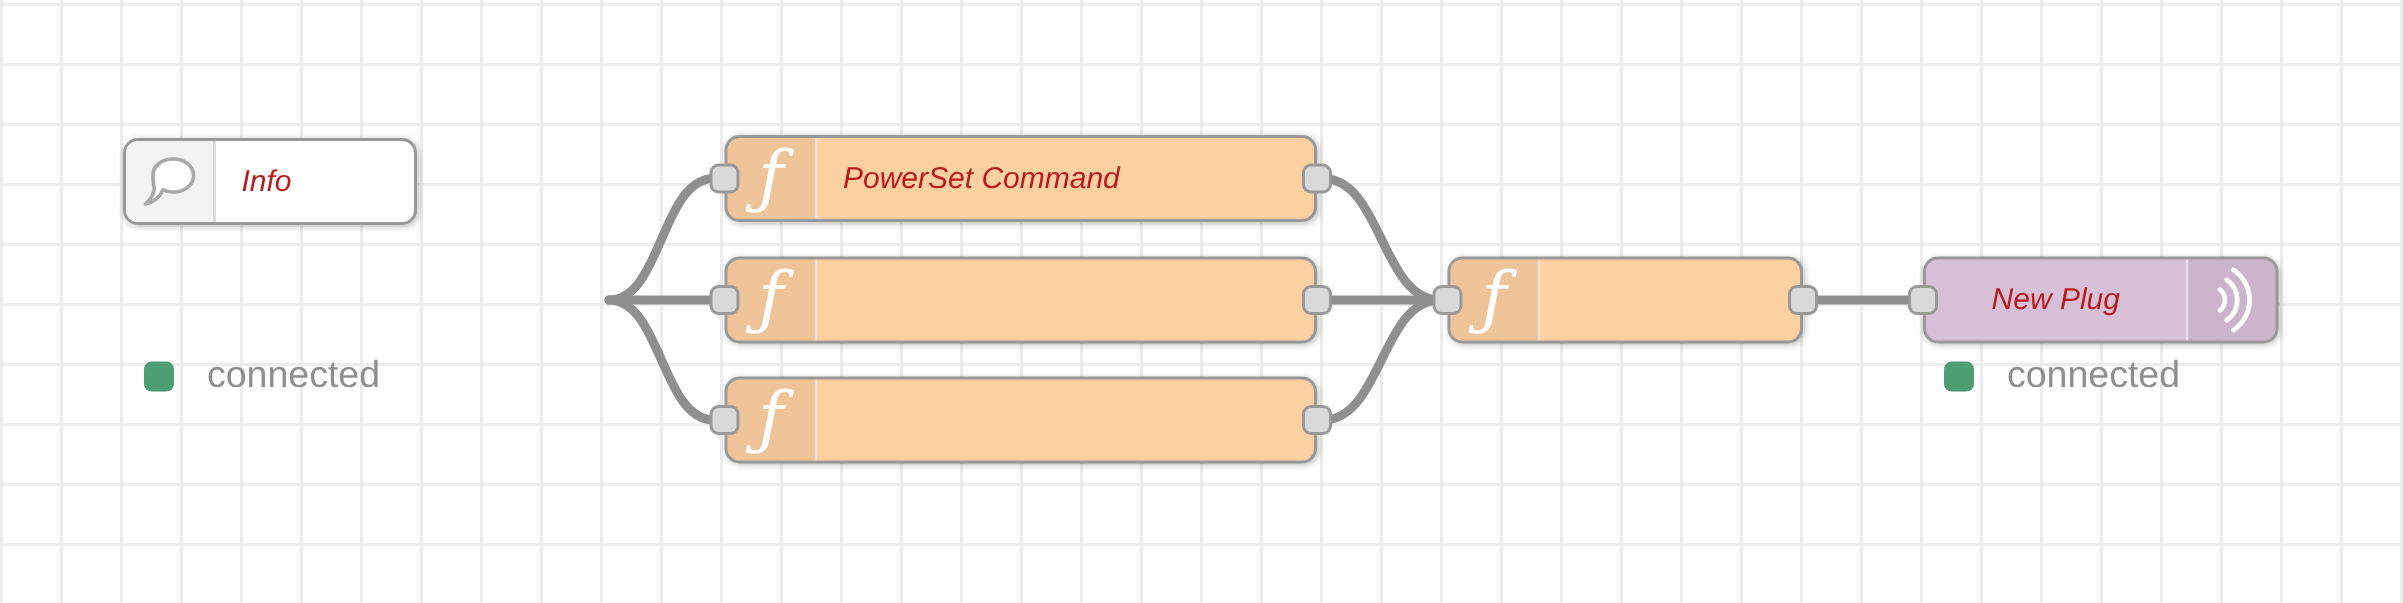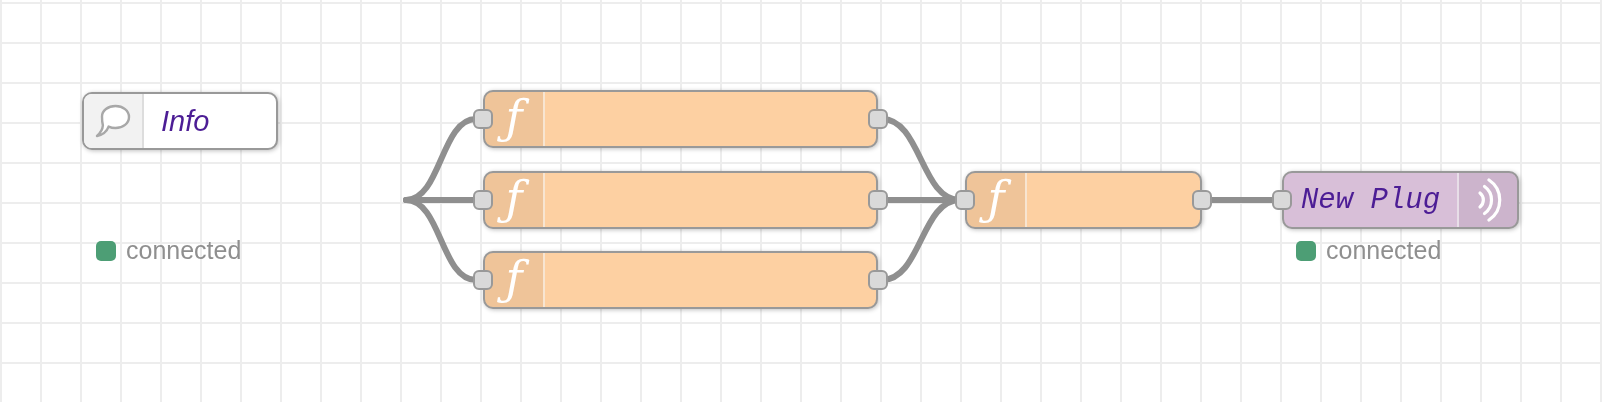--- a/index.html
+++ b/index.html
@@ -31,43 +31,43 @@
     border-top-left-radius:8px;border-bottom-left-radius:8px;
   }
   .icon-box.side-left{border-right:2px solid rgba(255,255,255,0.55);}
   .icon-box.side-right{
     border-left:2px solid rgba(255,255,255,0.55);
     border-radius:0 8px 8px 0;
   }
   .node.comment .icon-box{background:#f2f2f2;border-right:2px solid #dddddd;}
   .label{
     flex:1;display:flex;align-items:center;
-    font-style:italic;font-size:29px;color:#4c1d95;
+    font-style:italic;font-size:20px;color:#b91c1c;
     padding-left:17px;white-space:nowrap;overflow:hidden;
   }
-  .label.centered{justify-content:center;padding-left:0;font-family:Liberation Mono, monospace;}
+  .label.centered{justify-content:center;padding-left:0;}
   .func-glyph{
     font-family:"DejaVu Serif",serif;font-style:italic;
     font-size:46px;line-height:1;color:#ffffff;
     transform:translateY(-2px);
   }
   .port{
     position:absolute;z-index:3;
     width:20px;height:20px;box-sizing:border-box;
     background:#d9d9d9;border:2px solid #999999;border-radius:6px;
     top:50%;margin-top:-10px;
   }
   .port.in{left:-12px;}
   .port.out{right:-12px;}
   .status{
     position:absolute;z-index:2;
     display:flex;align-items:center;gap:10px;
   }
   .status-dot{width:20px;height:20px;border-radius:5px;}
-  .status-text{font-size:25px;color:#8f8f8f;}
+  .status-text{font-size:25px;color:#8f8f8f;margin-left:12px;}
   svg.sig{display:block;}
   svg.sig path{fill:none;stroke:#ffffff;stroke-width:3.2;stroke-linecap:round;}
   svg.bubble path{fill:#ffffff;stroke:#a8a8a8;stroke-width:2.4;stroke-linejoin:round;}
 </style>
 </head>
 <body>
 
 <div id="canvas">
 
   <svg id="wire-layer" xmlns="http://www.w3.org/2000/svg">
@@ -87,20 +87,21 @@
       </svg>
     </div>
     <div class="label">Info</div>
   </div>
 
 
   <div class="node func" style="left: 483px; top: 90px; width: 395px; height: 58px; background: rgb(253, 208, 162);">
     <div class="icon-box side-left">
         <span class="func-glyph">ƒ</span>
       </div>
+    <div class="label">PowerSet Command</div>
     <div class="port in"></div>
     <div class="port out"></div>
   </div>
 
   <div class="node func" style="left: 483px; top: 171px; width: 395px; height: 58px; background: rgb(253, 208, 162);">
     <div class="icon-box side-left">
         <span class="func-glyph">ƒ</span>
       </div>
     <div class="port in"></div>
     <div class="port out"></div>

